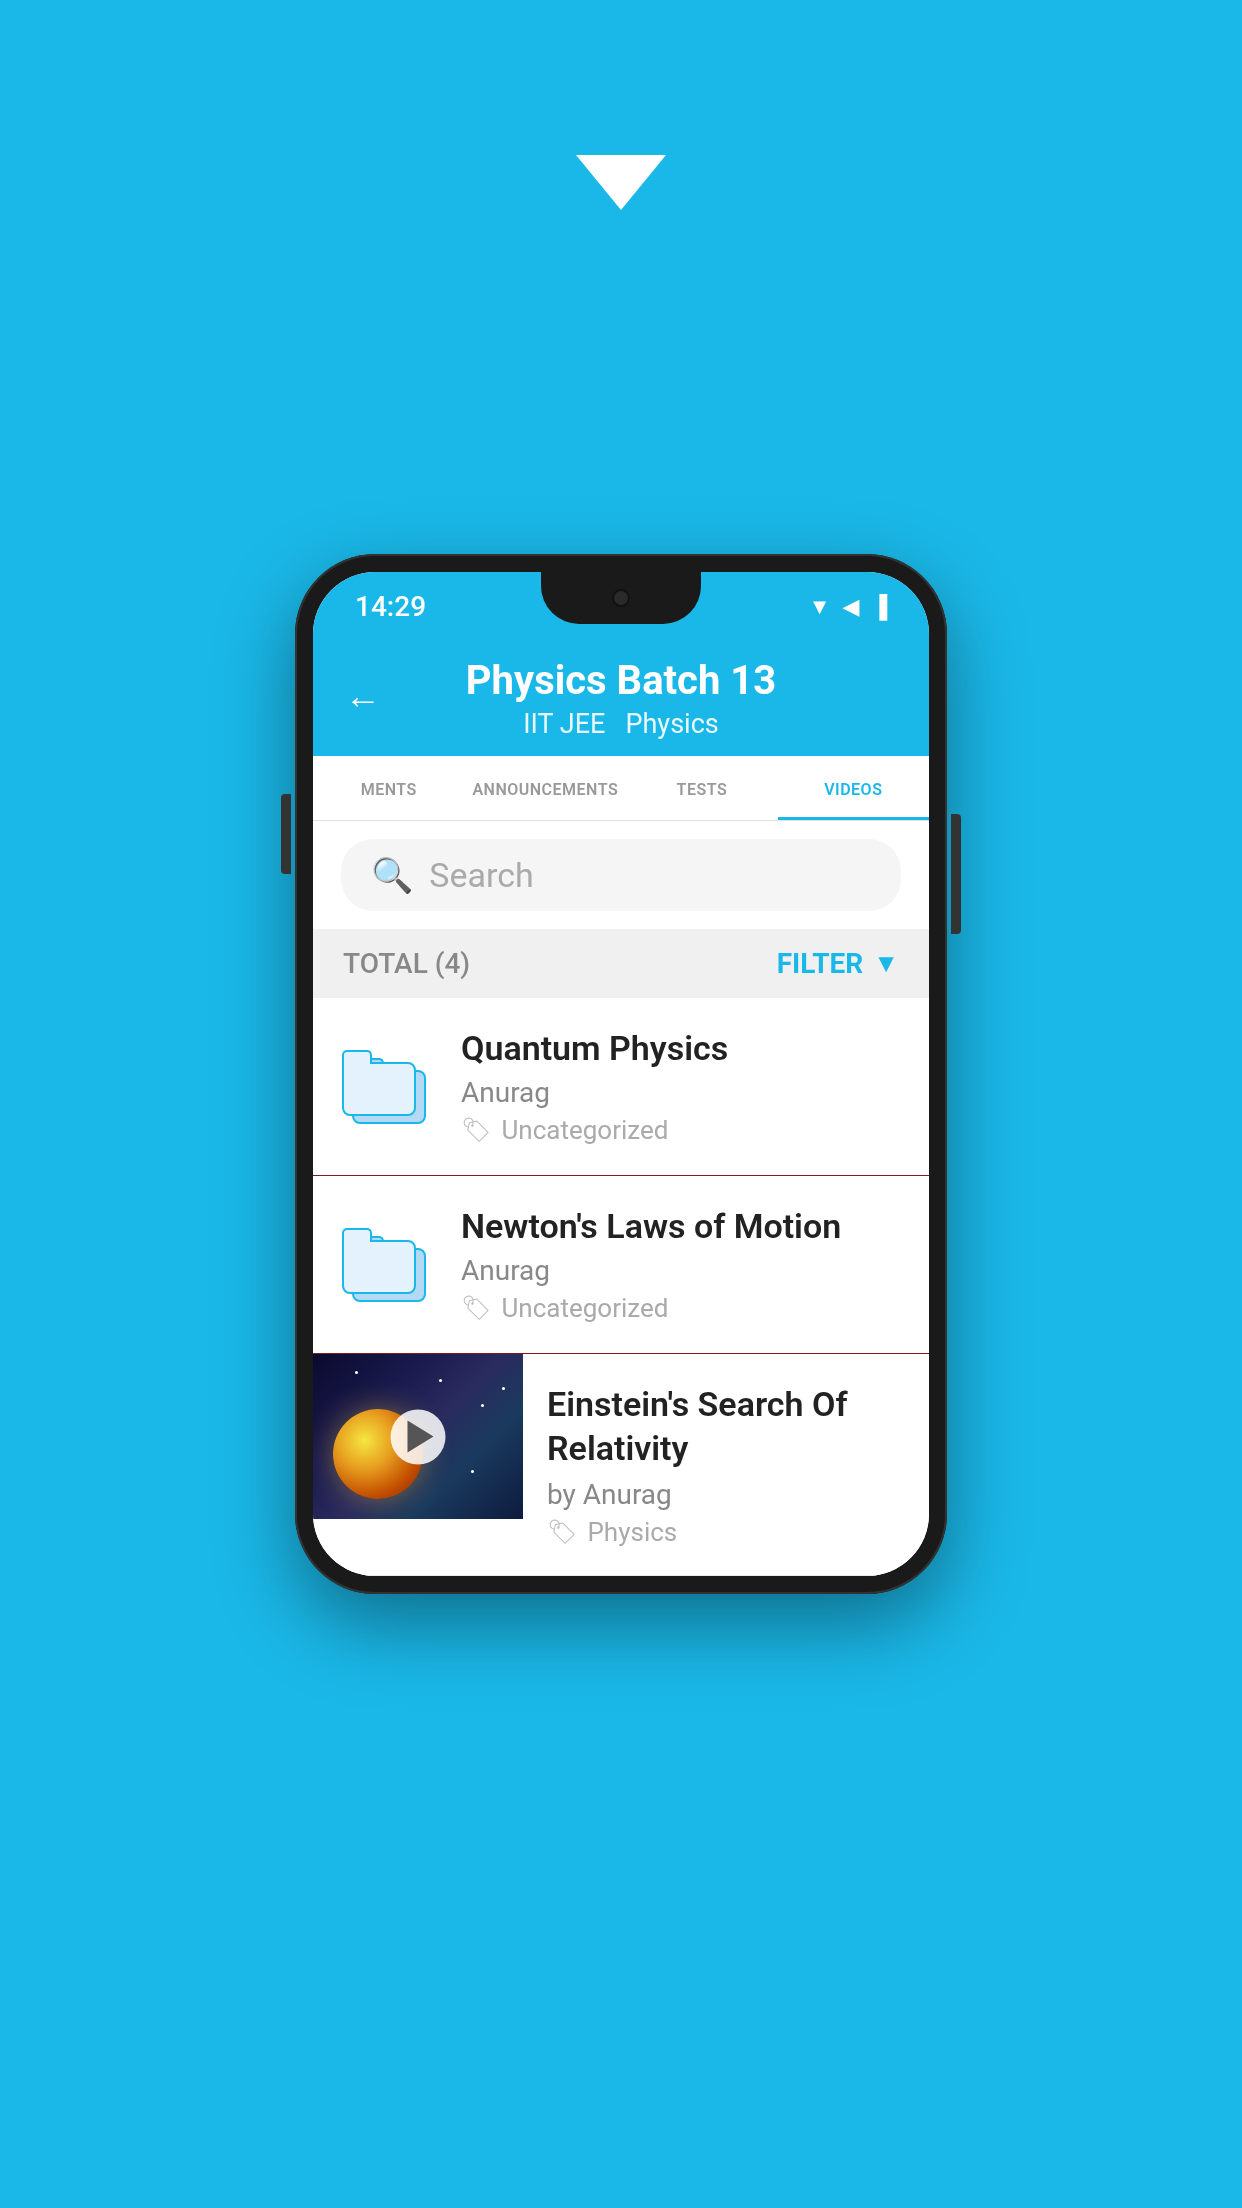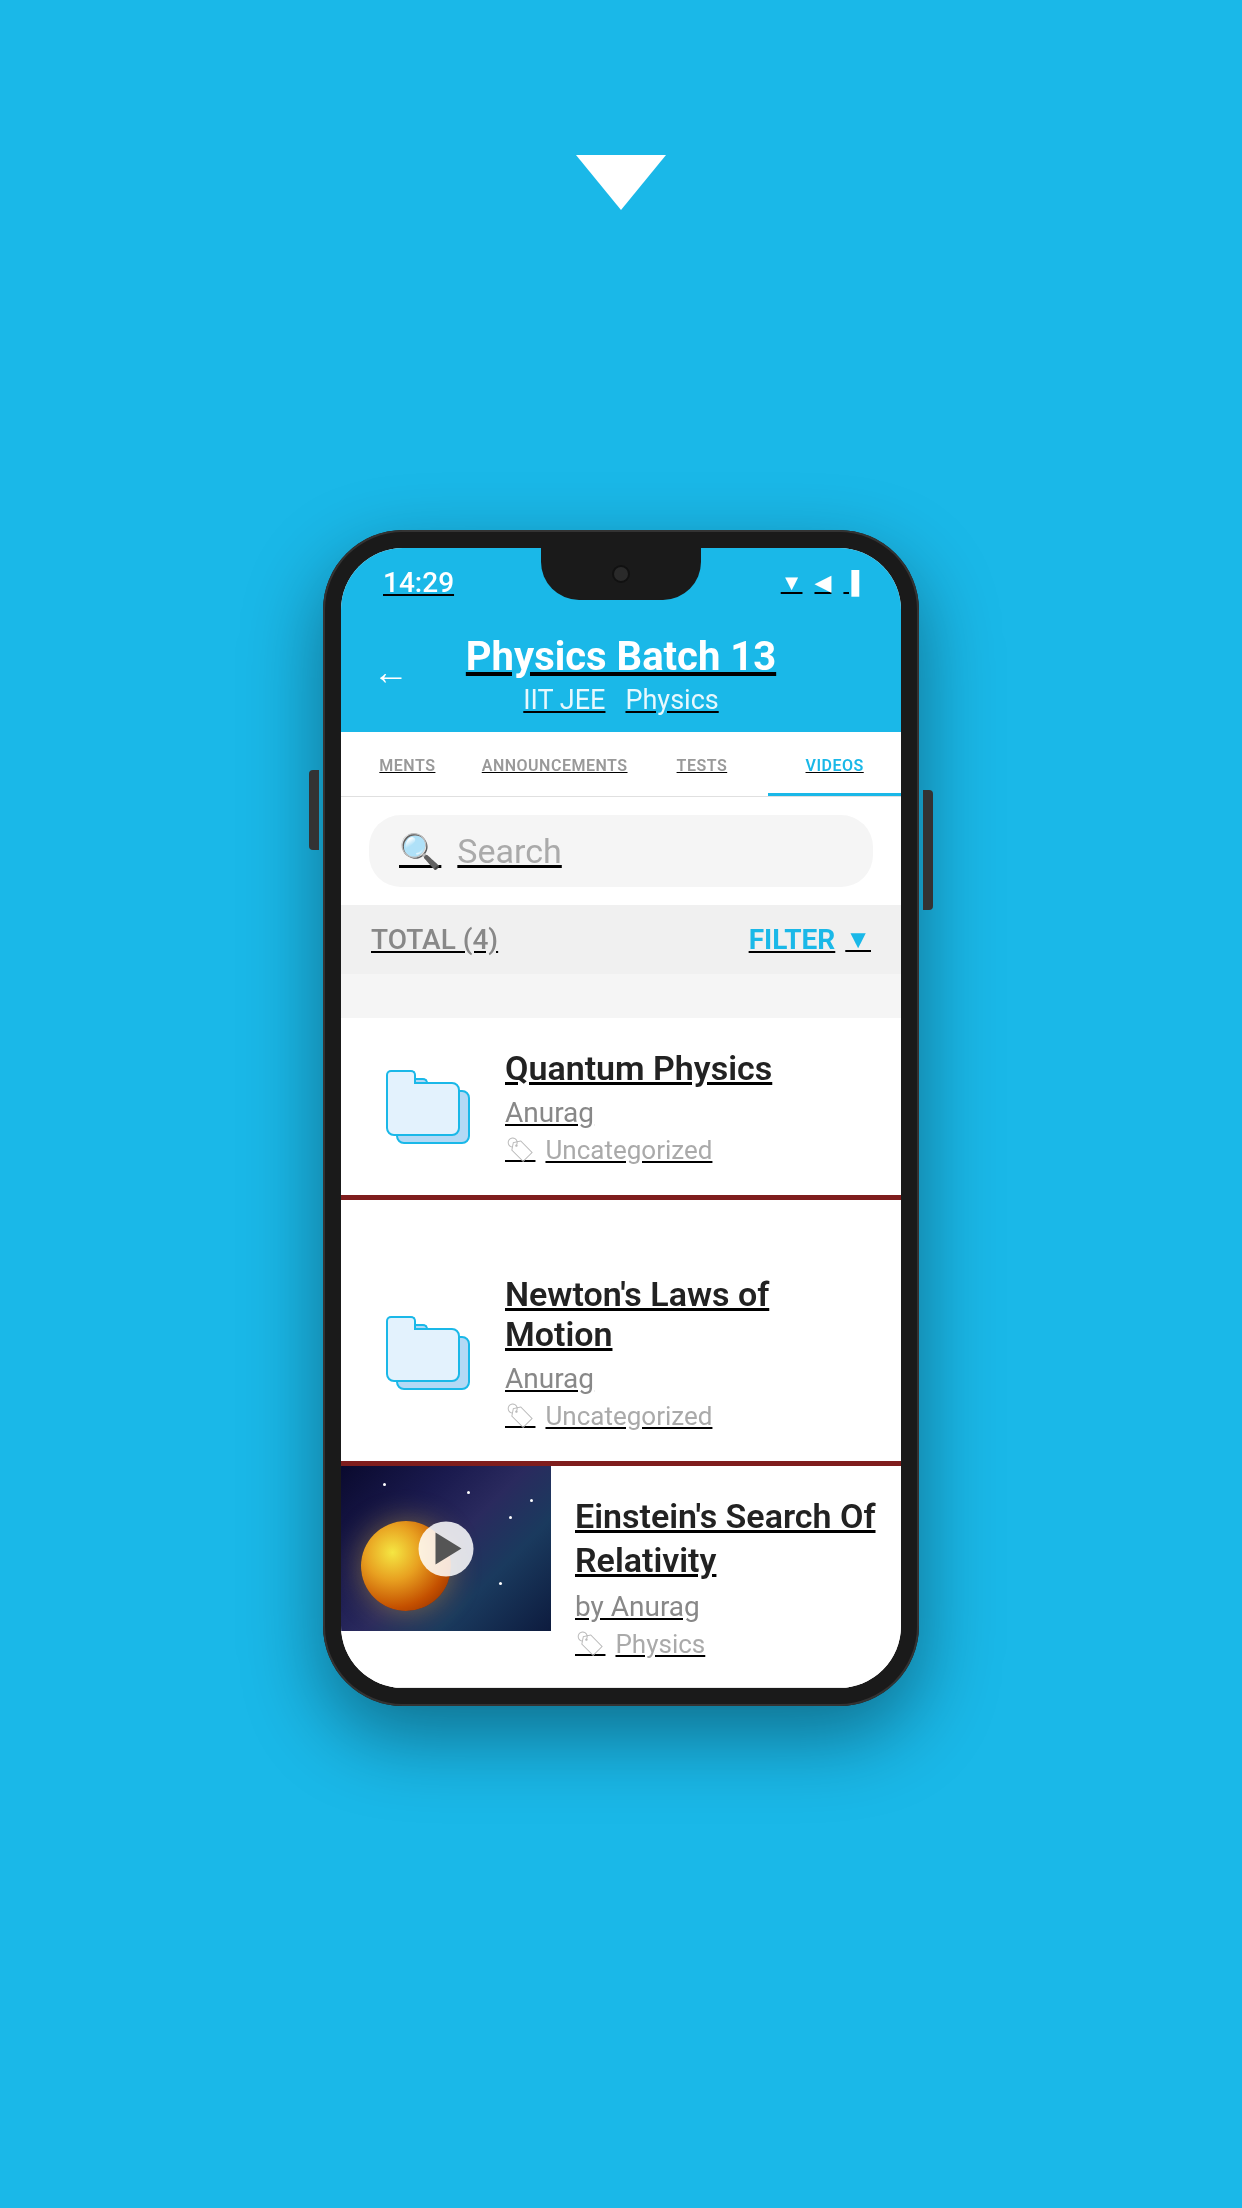--- a/index.html
+++ b/index.html
@@ -47,25 +47,24 @@
       height: 0;
       border-left: 45px solid transparent;
       border-right: 45px solid transparent;
       border-top: 55px solid white;
       margin: 0 auto;
     }
 
     
     .phone-container {
       position: absolute;
-      top: 530px;
+      top: 554px;
       left: 50%;
       transform: translateX(-50%);
-      width: 596px;
-      text-decoration: underline;
+      width: 652px;
     }
 
     .phone-outer {
       background: #1a1a1a;
       border-radius: 80px;
       padding: 18px;
       box-shadow: 0 30px 80px rgba(0,0,0,0.4), inset 0 0 0 2px #333;
       position: relative;
     }
 
@@ -259,24 +258,23 @@
     }
 
     
     .video-list {
       background: white;
     }
 
     .video-item {
       display: flex;
       align-items: center;
-      padding: 30px 40px;
-      border-bottom: 5px solid #7f1d1d;
+      padding: 30px 24px;
+      border-bottom: 1px solid #7f1d1d;
       gap: 24px;
-      margin-top: 44px;
     }
 
     .video-item-thumb {
       width: 100px;
       flex-shrink: 0;
       display: flex;
       align-items: center;
       justify-content: center;
     }
 

